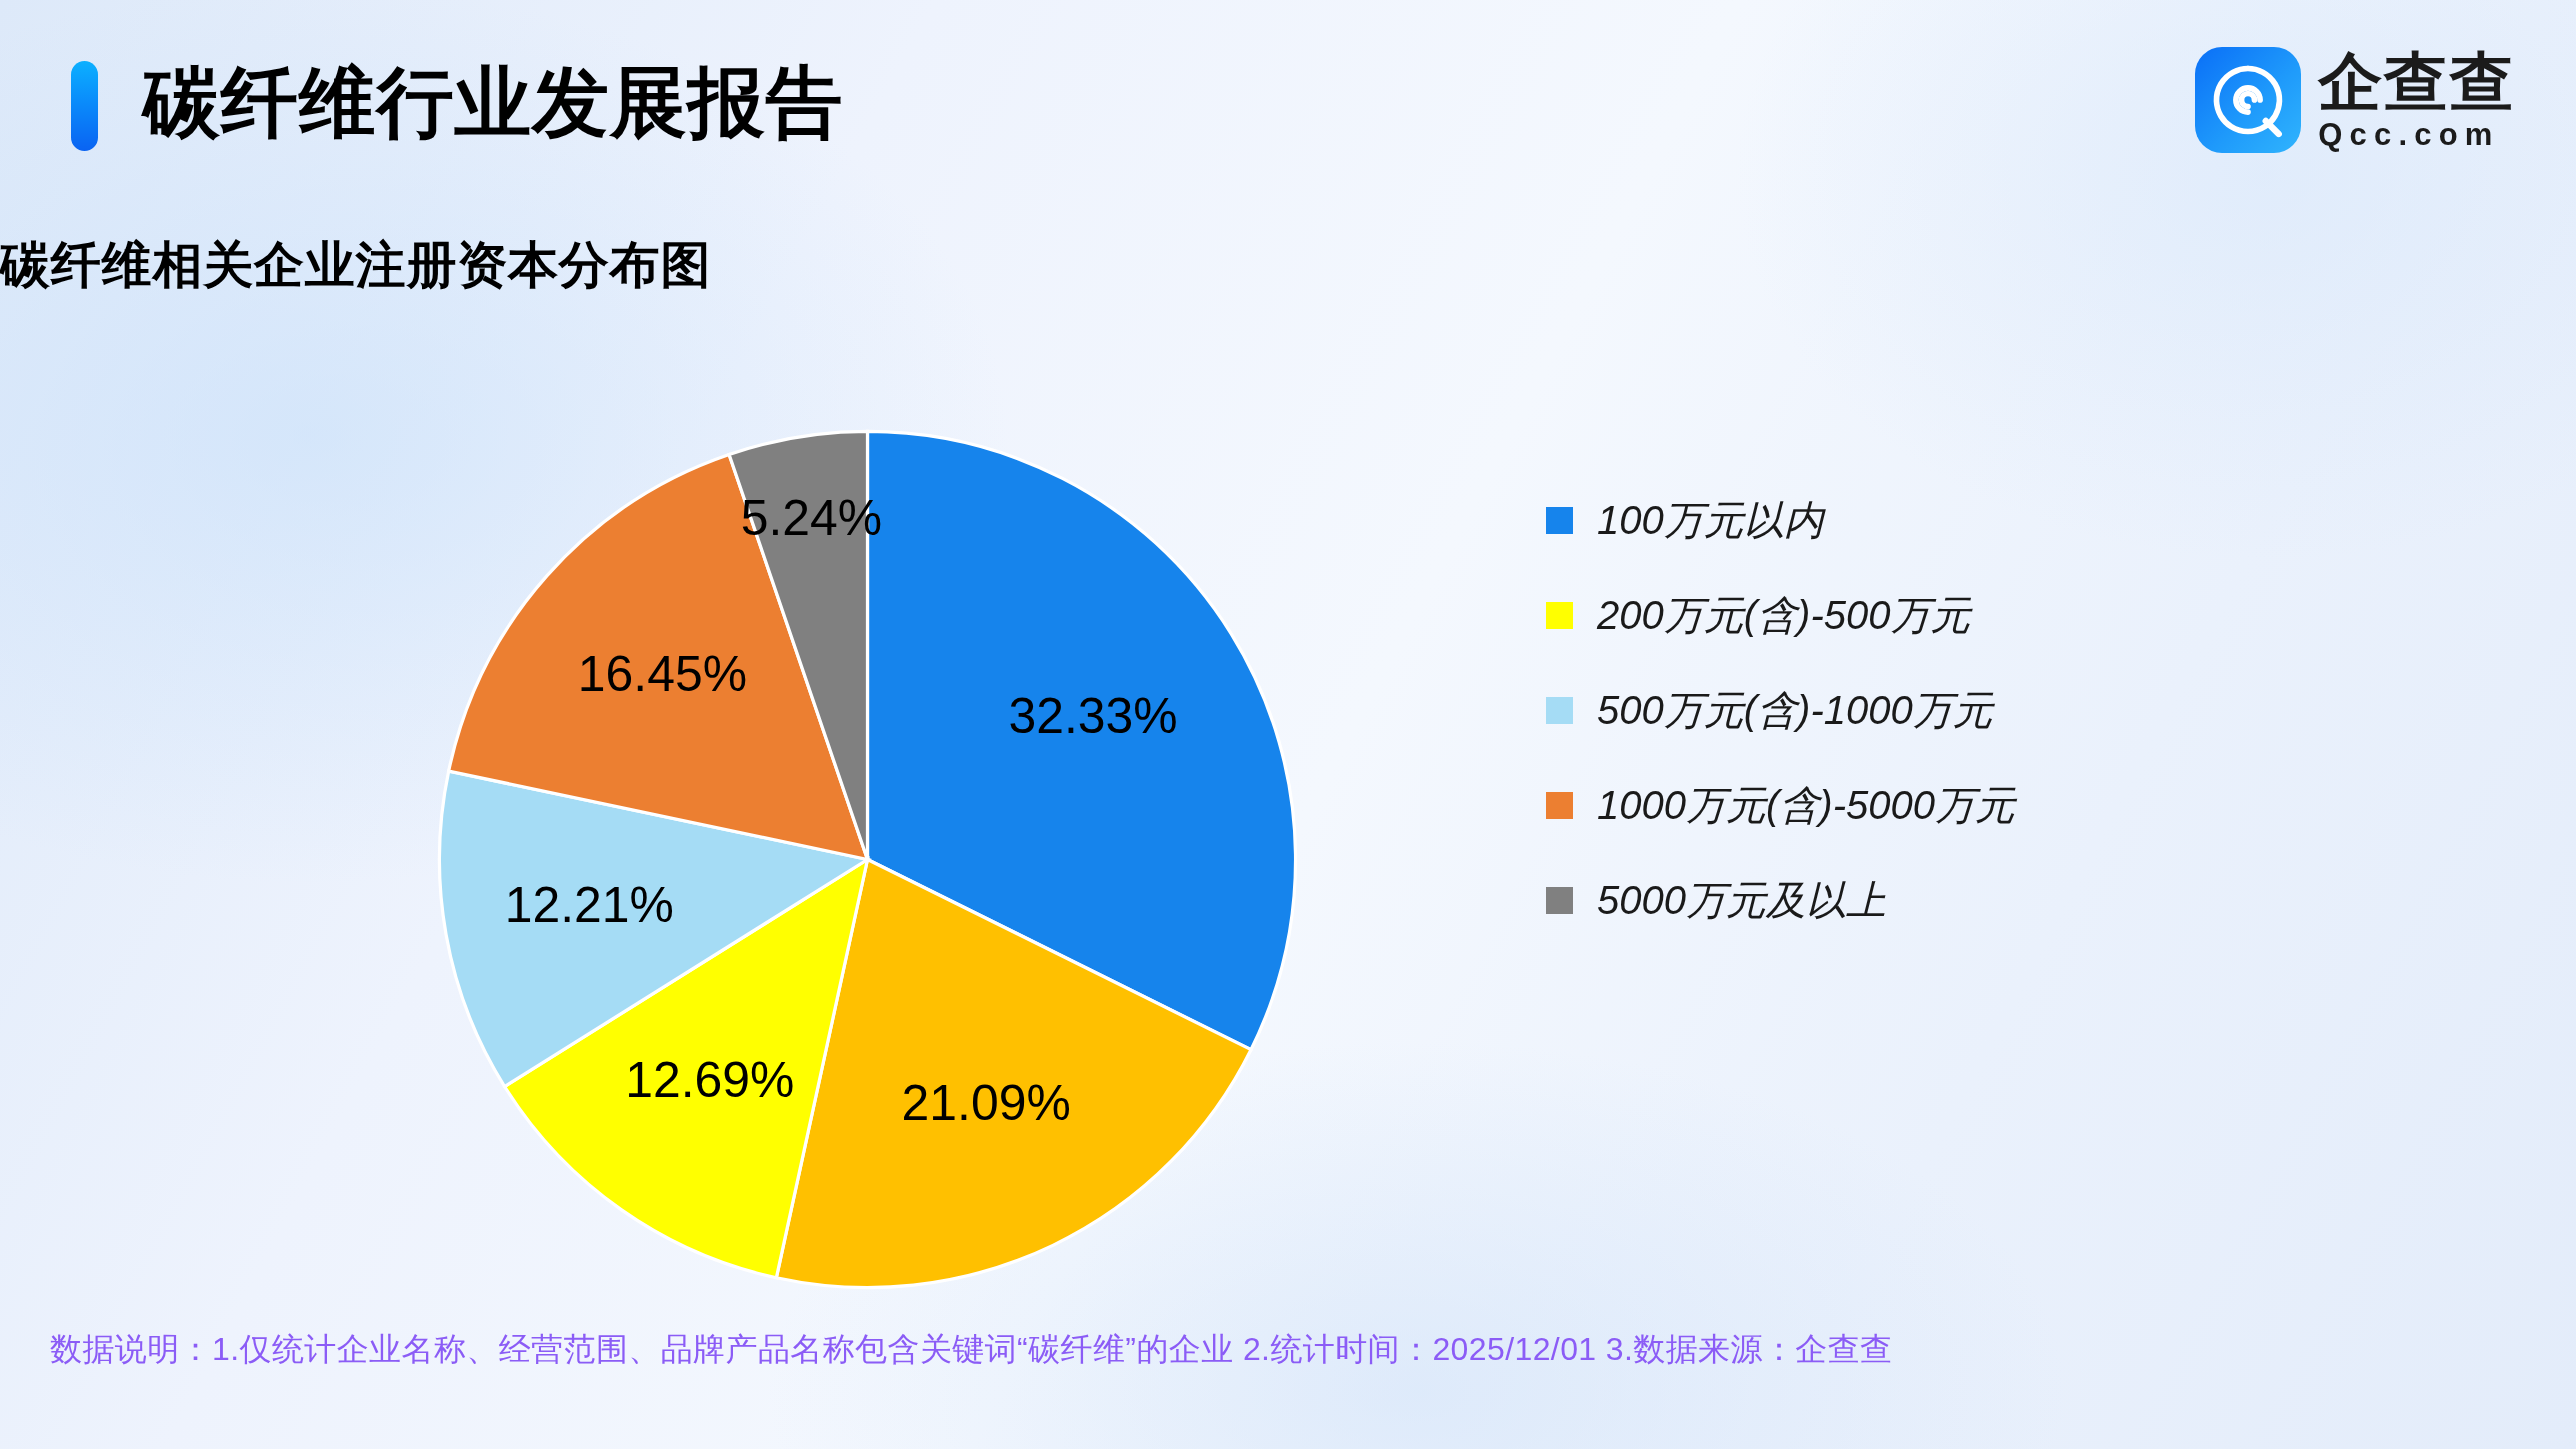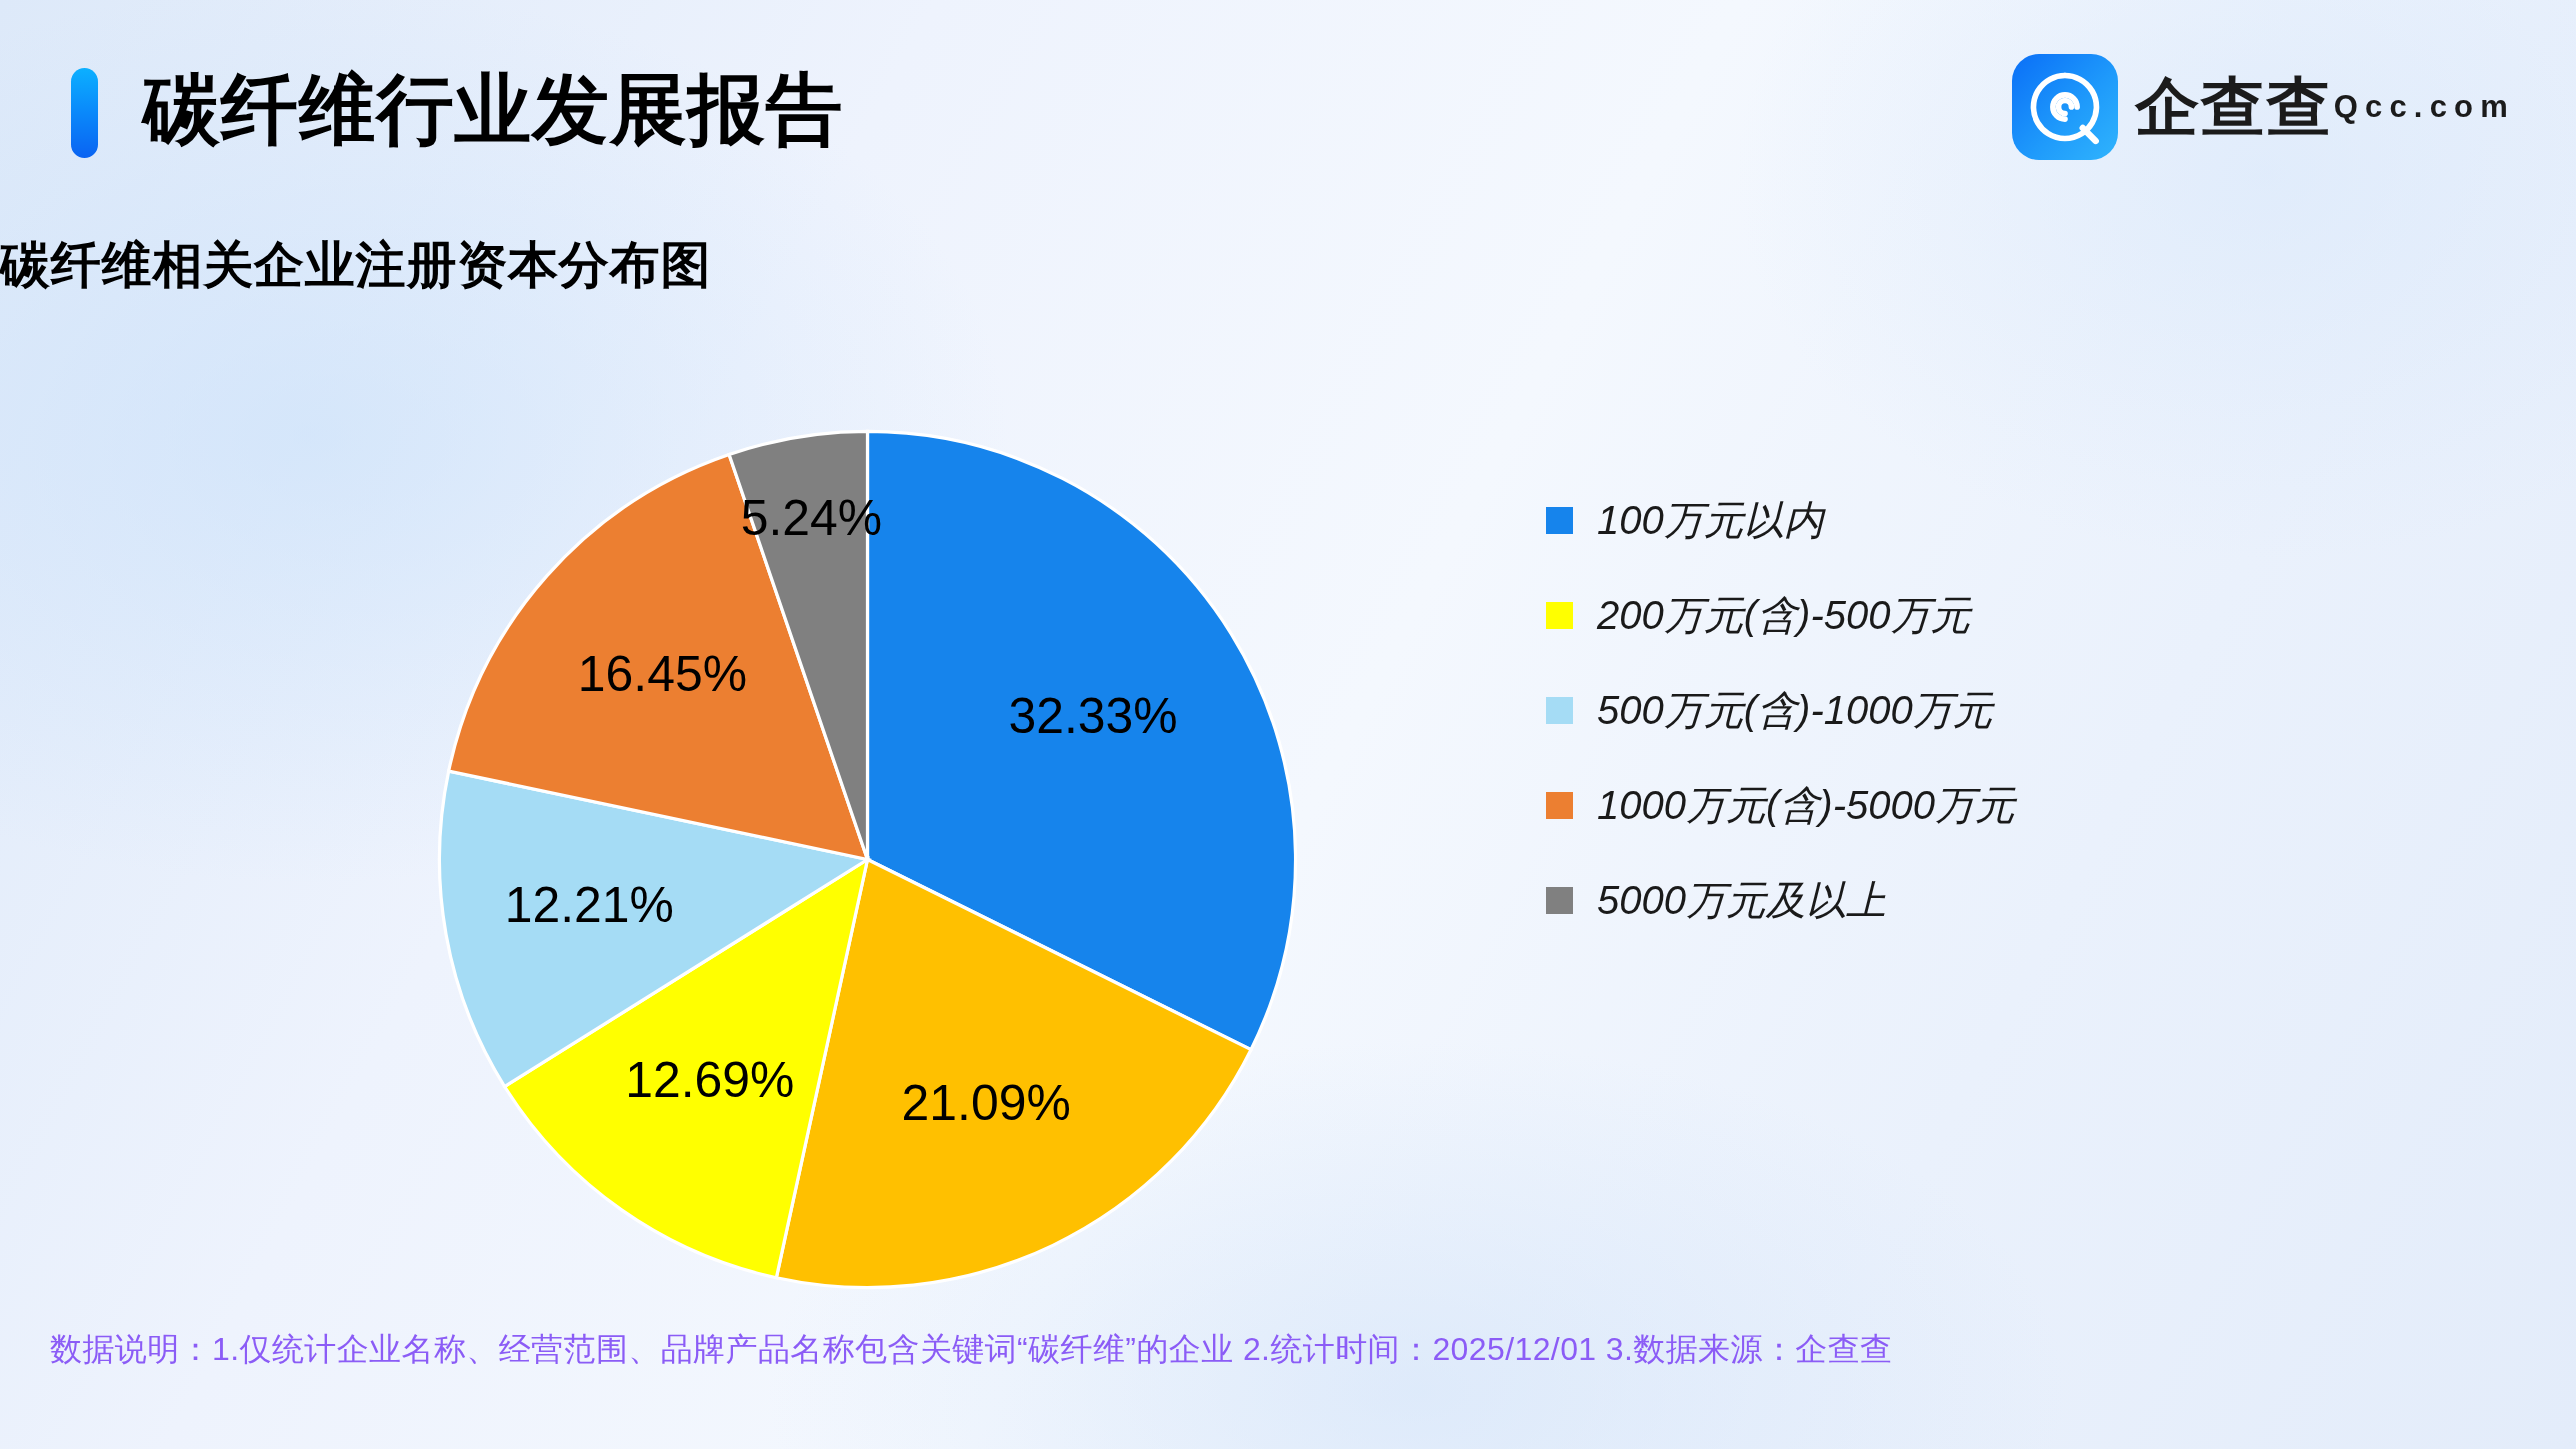--- a/index.html
+++ b/index.html
@@ -22,21 +22,21 @@
 
   .page {
     position: relative;
     width: 2576px;
     height: 1449px;
   }
 
   
   .header {
     position: absolute;
-    top: 12px; left: 0;
+    top: 5px; left: 0;
     width: 2576px;
     height: 201px;
   }
 
   .accent-bar {
     position: absolute;
     left: 71px;
     top: 56px;
     width: 27px;
     height: 90px;
@@ -72,22 +72,22 @@
     border-radius: 27px;
     background: linear-gradient(135deg, #0a6ff7 0%, #1f9bfb 58%, #30b4fd 100%);
     display: flex;
     align-items: center;
     justify-content: center;
     flex: none;
   }
 
   .brand-text {
     display: flex;
-    flex-direction: row;
-    align-items: center;
+    flex-direction: column;
+    align-items: flex-start;
     justify-content: center;
     gap: 1.6px;
   }
 
   .brand-cn {
     font-size: 64px;
     font-weight: bold;
     color: #1b1b1b;
     line-height: 69px;
     letter-spacing: 1.6px;

